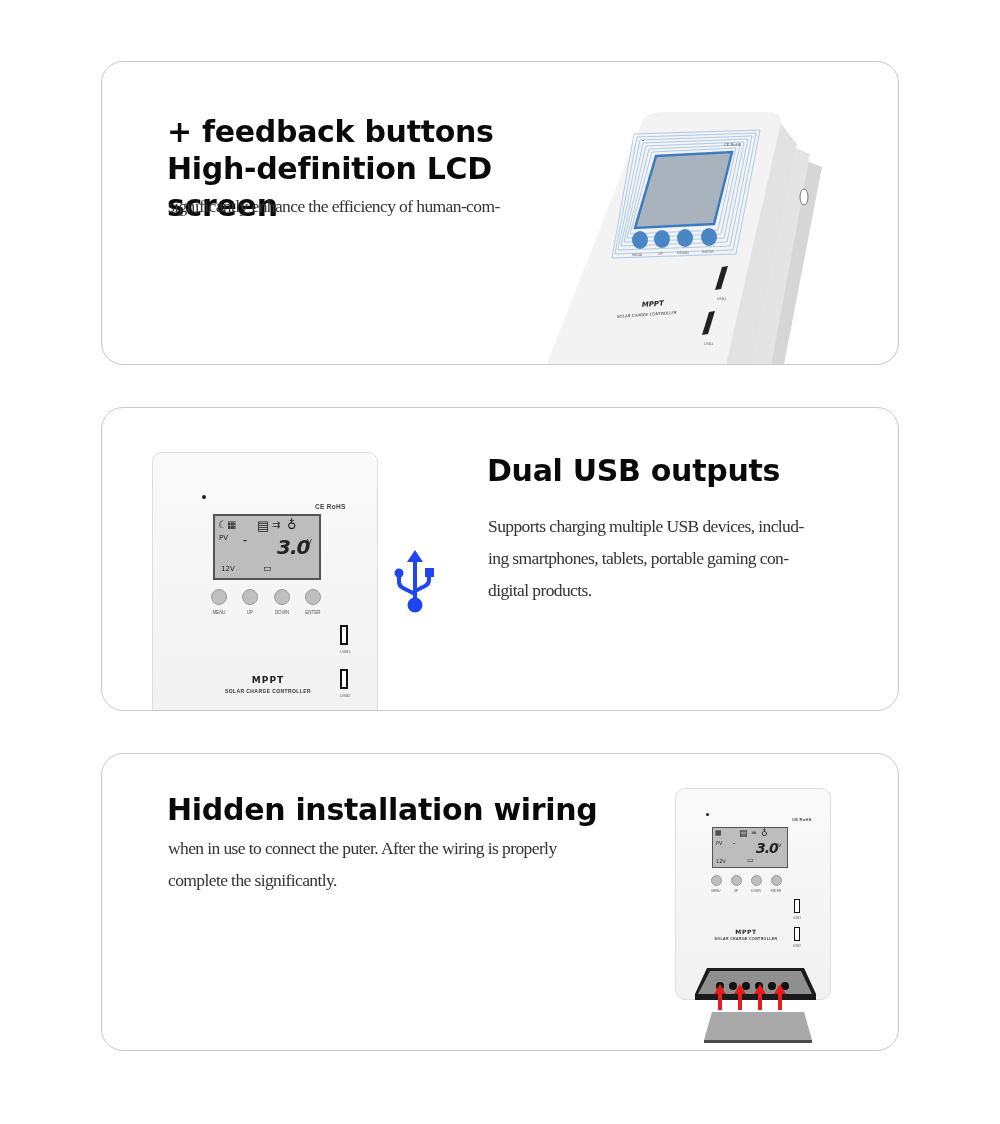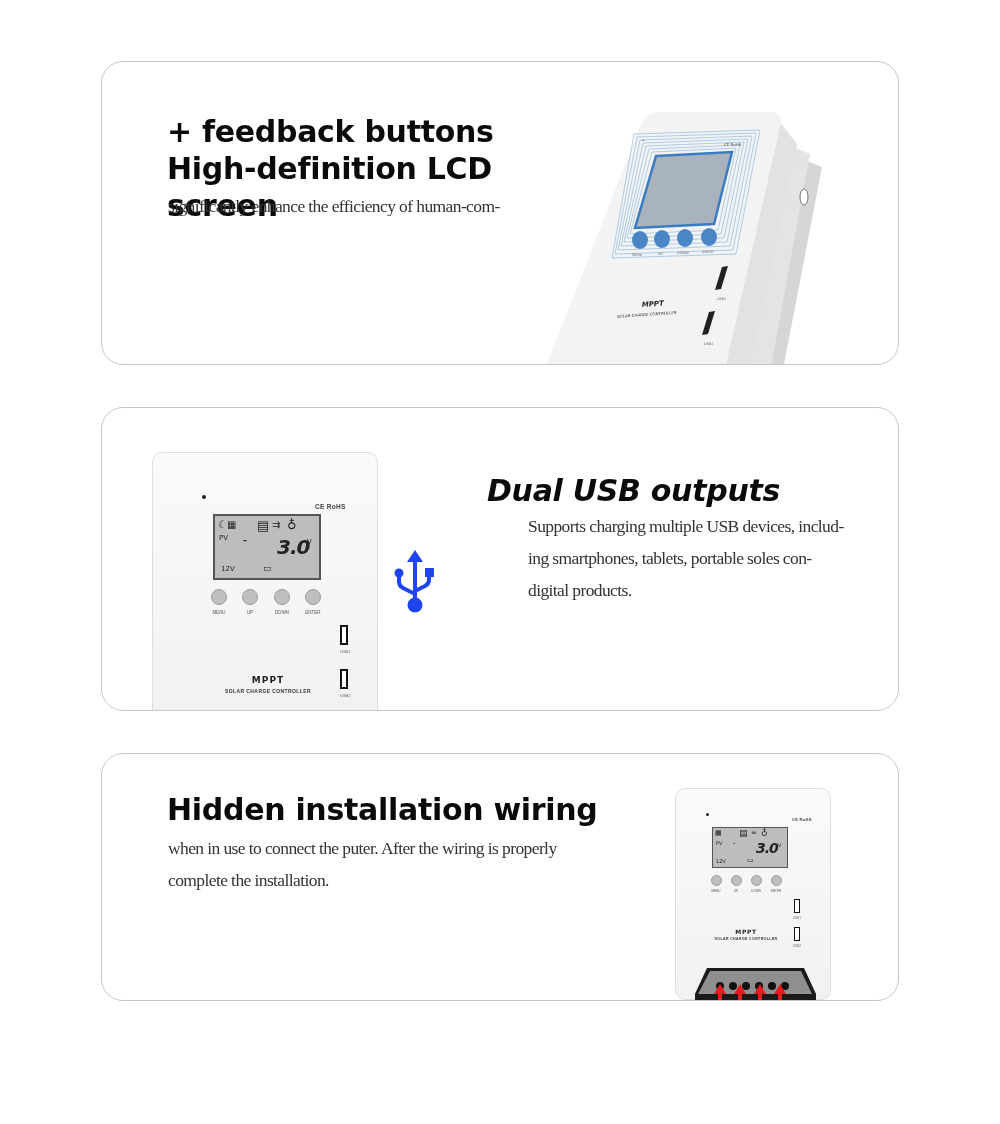--- a/index.html
+++ b/index.html
@@ -5,41 +5,41 @@
   * { box-sizing: border-box; margin: 0; padding: 0; }
   html, body { width: 1000px; height: 1124px; background: #ffffff; overflow: hidden; }
   body { position: relative; font-family: "Liberation Sans", "DejaVu Sans", sans-serif; color: #111; }
 
   .card {
     position: absolute; left: 101px; width: 798px;
     border: 1.5px solid #c8c8c8; border-radius: 22px; background: #fff; overflow: hidden;
   }
   #card1 { top: 61px; height: 304px; }
   #card2 { top: 407px; height: 304px; }
-  #card3 { top: 753px; height: 248px; }
+  #card3 { top: 753px; height: 298px; }
 
   .title {
     position: absolute; font-family: "DejaVu Sans", sans-serif; font-weight: bold;
     font-size: 30px; line-height: 37px; color: #0a0a0a; letter-spacing: -0.3px;
   }
   .body-text {
     position: absolute; font-family: Liberation Serif, serif; font-size: 17.5px;
     line-height: 32px; color: #333; letter-spacing: -0.6px;
   }
 
   
   #c1-title { left: 65px; top: 51px; width: 440px; }
   #c1-body { left: 66px; top: 128px; width: 380px; }
   .device-persp {
     position: absolute; left: 420px; top: 20px; width: 320px; height: 340px;
   }
 
   
-  #c2-title { left: 385px; top: 64px; font-style: italic; }
-  #c2-body { left: 386px; top: 102px; width: 350px; margin-left: 40px; }
+  #c2-title { left: 385px; top: 44px; }
+  #c2-body { left: 386px; top: 102px; width: 350px; }
   .usb-icon { position: absolute; left: 290px; top: 140px; width: 46px; height: 68px; }
 
   .ctrl {
     position: absolute; background: linear-gradient(180deg,#fafafa,#f1f1f1);
     border: 1px solid #dedede; border-radius: 10px;
   }
   #c2-ctrl { left: 50px; top: 44px; width: 226px; height: 270px; }
   .dot { position: absolute; width: 4px; height: 4px; background: #222; border-radius: 50%; }
   .ce { position: absolute; font-size: 6.5px; color: #444; font-weight: bold; letter-spacing: 0.3px; }
   .lcd {
@@ -156,30 +156,30 @@
       <circle cx="7" cy="25" r="4.5" stroke="none"></circle>
       <path d="M7,27 L7,34 Q7,38 11,40 L23,46" fill="none" stroke-width="4"></path>
       <rect x="33" y="20" width="9" height="9" stroke="none"></rect>
       <path d="M37,27 L37,32 Q37,36 33,38 L23,43" fill="none" stroke-width="4"></path>
     </g>
   </svg>
 
   <div class="title" id="c2-title">Dual USB outputs</div>
   <div class="body-text" id="c2-body">
     <div>Supports charging multiple USB devices, includ-</div>
-    <div>ing smartphones, tablets, portable soles con-</div>
+    <div>ing smartphones, tablets, portable gaming con-</div>
     <div>digital products.</div>
   </div>
 </div>
 
 <div class="card" id="card3">
   <div class="title" id="c3-title">Hidden installation wiring</div>
   <div class="body-text" id="c3-body">
     <div>when in use to connect the puter. After the wiring is properly</div>
-    <div>complete the installation.</div>
+    <div>complete the significantly.</div>
   </div>
 
   <div class="ctrl" id="c3-ctrl">
     <div class="dot" style="left:30px;top:24px;width:3px;height:3px;"></div>
     <div class="ce" style="left:116px;top:28px;font-size:4px;">CE RoHS</div>
     <div class="lcd" style="left:36px;top:38px;width:76px;height:41px;border-width:1.5px;">
       <span style="left:2px;top:1px;font-size:7px;">▦</span>
       <span style="left:26px;top:0px;font-size:9px;">▤</span>
       <span style="left:38px;top:1px;font-size:7px;">=</span>
       <span style="left:48px;top:0px;font-size:9px;">♁</span>

